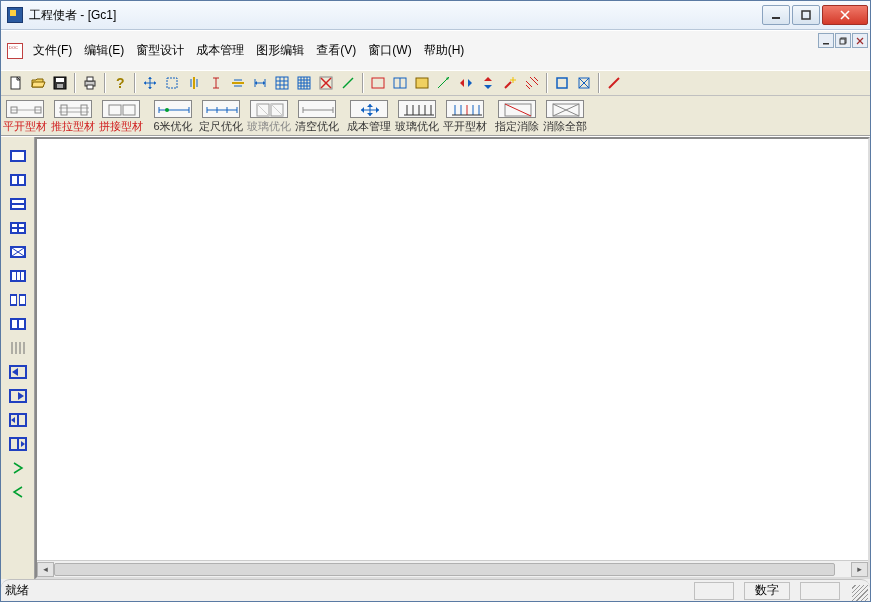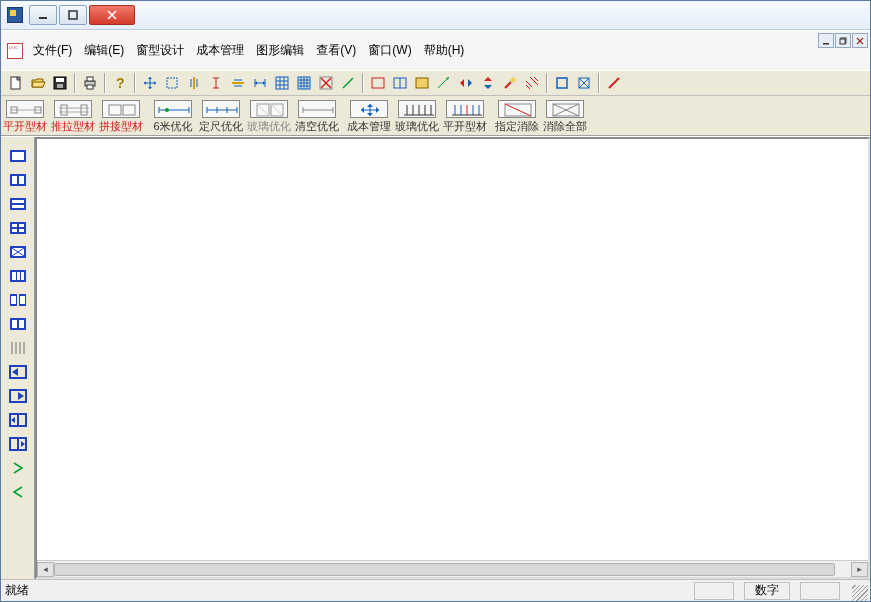--- a/index.html
+++ b/index.html
@@ -38,34 +38,35 @@
   .main-area { flex: 1; display: flex; border-top: 1px solid #fff; overflow: hidden; }
   .side-toolbar { width: 34px; background: #ece9d8; border-right: 1px solid #a0a0a0; display: flex; flex-direction: column; align-items: center; padding-top: 10px; gap: 6px; overflow: hidden; }
   .side-btn { width: 22px; height: 18px; display: flex; align-items: center; justify-content: center; cursor: default; }
   .canvas-wrap { flex: 1; background: #fff; border: 2px inset #ddd; position: relative; display: flex; flex-direction: column; }
   .canvas { flex: 1; background: #fff; }
   .hscroll { height: 17px; background: #f0f0f0; border-top: 1px solid #ccc; display: flex; align-items: center; }
   .hscroll .arrow { width: 17px; height: 15px; background: #e4e4e4; border: 1px solid #b4b4b4; display: flex; align-items: center; justify-content: center; font-size: 9px; color: #555; }
   .hscroll .track { flex: 1; height: 15px; background: #f0f0f0; position: relative; }
   .hscroll .thumb { position: absolute; left: 0; width: 98%; height: 13px; top: 1px; background: #d8d8d8; border: 1px solid #b0b0b0; border-radius: 2px; }
   
-  .statusbar { height: 22px; background: #f0f0f0; border-top: 1px solid #c0c0c0; display: flex; align-items: center; }
+  .statusbar { height: 22px; background: #f0f0f0; border-top: 1px solid #c0c0c0; display: flex; align-items: center; border-radius: 9px; }
   .statusbar .status-text { flex: 1; padding-left: 4px; }
   .statusbar .pane { width: 40px; height: 18px; border: 1px solid #c0c0c0; margin-right: 10px; display: flex; align-items: center; justify-content: center; }
   .statusbar .pane.wide { width: 46px; }
   .statusbar .grip { width: 16px; height: 16px; margin: 0 2px; background: repeating-linear-gradient(135deg, transparent 0 2px, #999 2px 3px); align-self: flex-end; }
   svg { display: block; }
 </style>
 </head>
 <body>
 
 <div class="window">
 
   <div class="titlebar">
     <div class="app-icon"></div>
+    <div class="title-text">工程使者 - [Gc1]</div>
     <div class="sys-btn min">
       <svg width="10" height="10">
           <rect x="1" y="7" width="8" height="2" fill="#333"></rect>
         </svg>
     </div>
     <div class="sys-btn max">
       <svg width="10" height="10">
           <rect x="1" y="1" width="8" height="8" fill="none" stroke="#333" stroke-width="1.5"></rect>
         </svg>
     </div>

